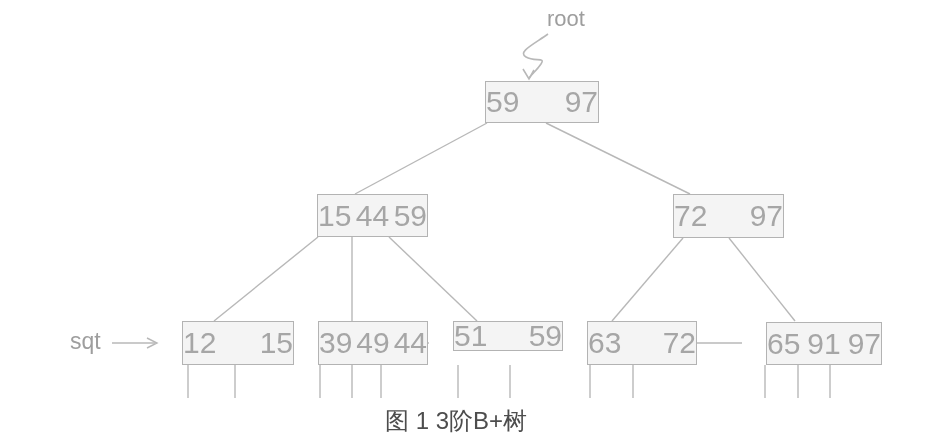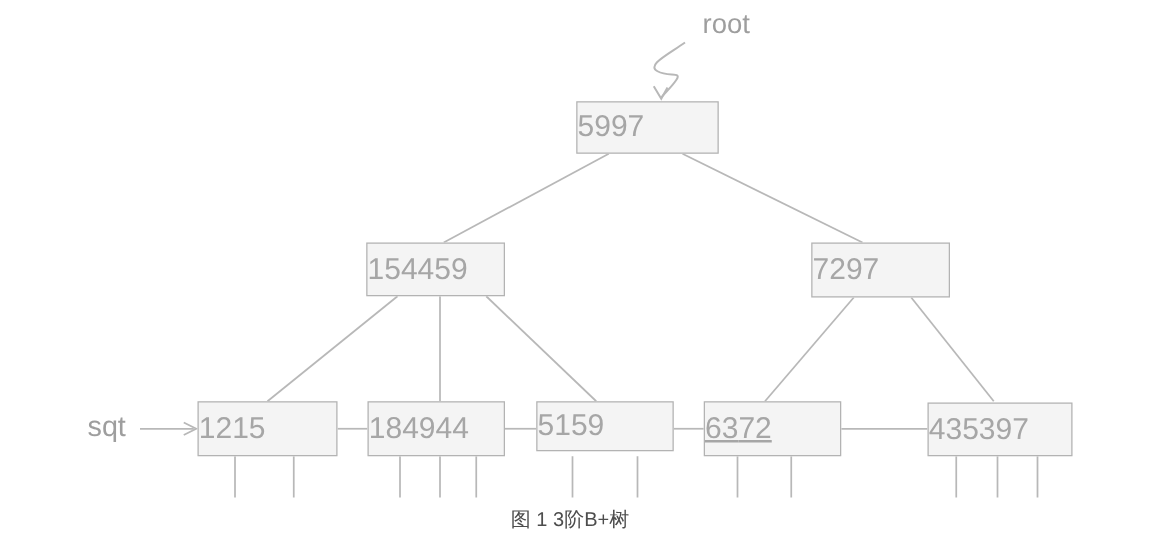--- a/index.html
+++ b/index.html
@@ -26,40 +26,41 @@
     position: absolute;
     left: 0; top: 0;
     width: 938px; height: 440px;
   }
   .node {
     position: absolute;
     background: var(--box-fill);
     border: 1.4px solid var(--box-border);
     display: flex;
     align-items: center;
-    justify-content: flex-start;
+    justify-content: space-between;
     color: var(--node-text);
-    font-size: 24px;
+    font-size: 30px;
     line-height: 1;
+    margin-left: 24px;
   }
   .node .key { display: inline-block; }
   .ptr-label {
     position: absolute;
     color: var(--label-text);
     font-size: 22px;
     line-height: 1;
   }
   .caption {
     position: absolute;
     left: 0;
     top: 407px;
     width: 912px;
     text-align: center;
     color: var(--caption-text);
-    font-size: 16px;
+    font-size: 24px;
     line-height: 1.2;
   }
 </style>
 </head>
 <body>
 
 <div class="canvas">
 
   <svg class="edges" viewBox="0 0 938 440">
     <g stroke="var(--line)" stroke-width="1.4" fill="none">
@@ -101,21 +102,21 @@
         <polyline points="147,338 157,343 147,348"></polyline>
       </g>
 
       <g stroke-width="1.6">
         <path d="M 548,34 C 534,44 517,52 526,57 C 535,62 546,57 541,64 C 537,70 532,74 529,78"></path>
         <polyline points="523,69 529,79 534,70"></polyline>
       </g>
     </g>
   </svg>
 
-  <div class="ptr-label" style="left:562px; top:8px;">root</div>
+  <div class="ptr-label" style="left:547px; top:8px;">root</div>
 
   <div class="ptr-label" style="left:70px; top:330px; font-size:23px;text-align:center;">sqt</div>
 
   <div class="node" style="left:461px; top:81px; width:114px; height:42px;">
     <span class="key">59</span>
     <span class="key">97</span>
   </div>
 
   <div class="node" style="left:293px; top:194px; width:111px; height:43px;">
     <span class="key">15</span>
@@ -125,33 +126,33 @@
   <div class="node" style="left:649px; top:194px; width:111px; height:44px;">
     <span class="key">72</span>
     <span class="key">97</span>
   </div>
 
   <div class="node" style="left:158px; top:321px; width:112px; height:44px;">
     <span class="key">12</span>
     <span class="key">15</span>
   </div>
   <div class="node" style="left:294px; top:321px; width:110px; height:44px;">
-    <span class="key">18</span>
+    <span class="key">39</span>
     <span class="key">49</span>
     <span class="key">44</span>
   </div>
-  <div class="node" style="left:429px; top:321px; width:110px; height:40px;">
+  <div class="node" style="left:429px; top:321px; width:110px; height:30px;">
     <span class="key">51</span>
     <span class="key">59</span>
   </div>
-  <div class="node" style="left:563px; top:321px; width:110px; height:44px;text-decoration:underline;">
+  <div class="node" style="left:563px; top:321px; width:110px; height:44px;">
     <span class="key">63</span>
     <span class="key">72</span>
   </div>
   <div class="node" style="left:742px; top:322px; width:116px; height:43px;">
-    <span class="key">43</span>
-    <span class="key">53</span>
+    <span class="key">65</span>
+    <span class="key">91</span>
     <span class="key">97</span>
   </div>
 
   <div class="caption">图 1 3阶B+树</div>
 
 </div>
 
 </body></html>

